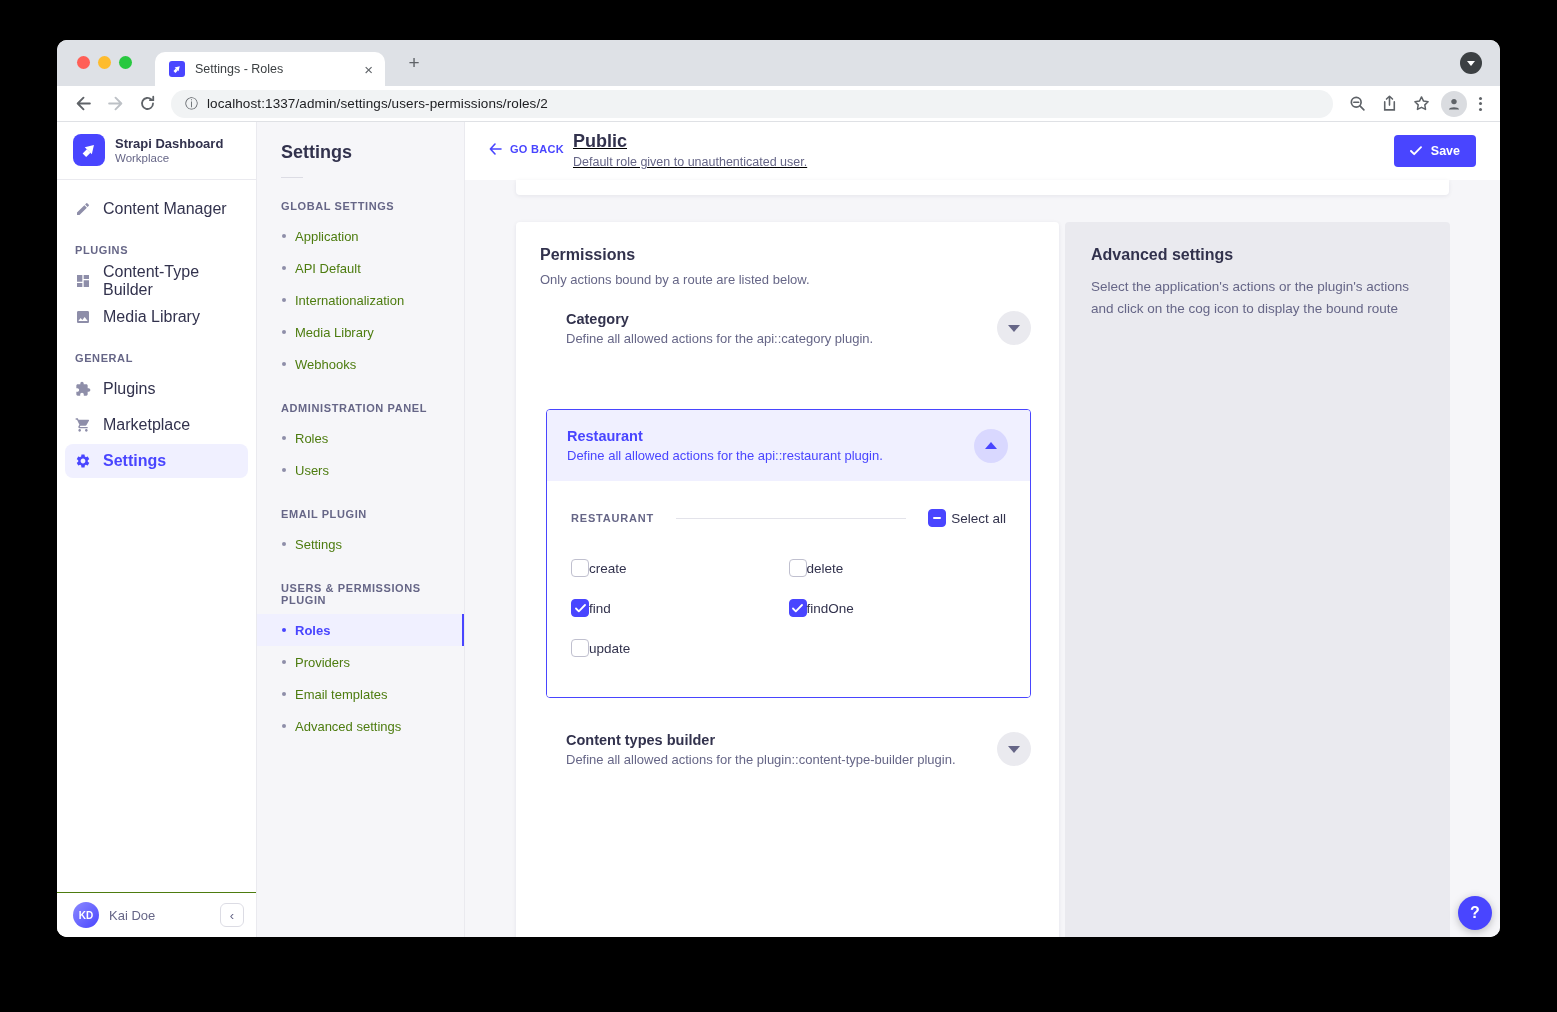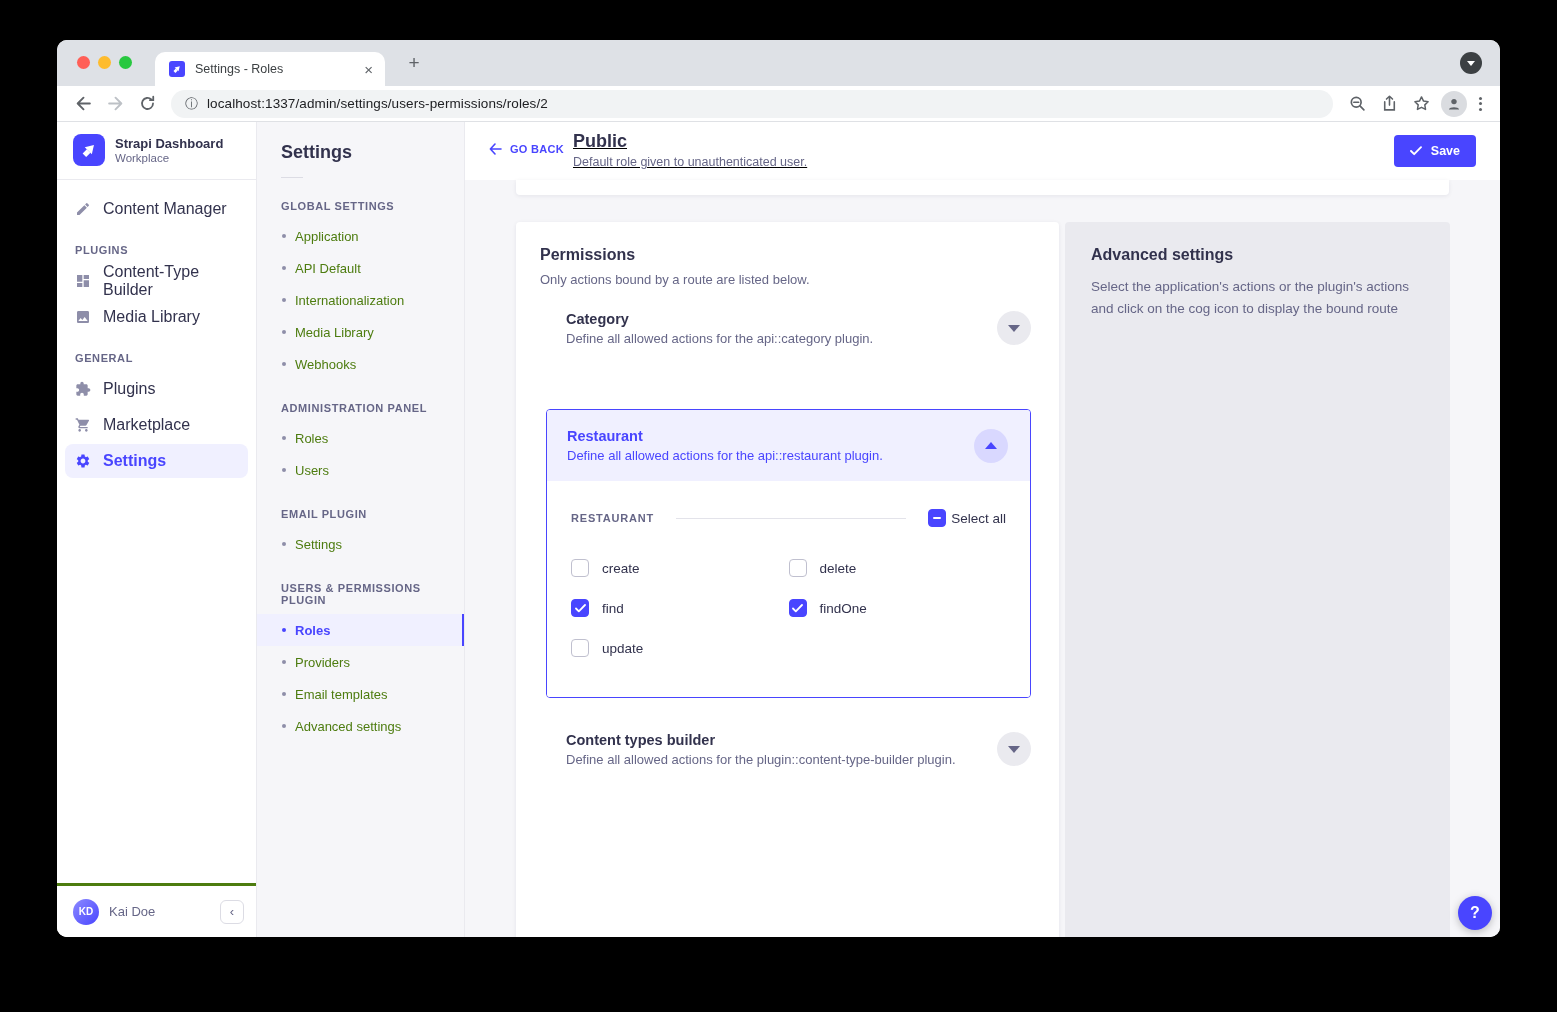--- a/index.html
+++ b/index.html
@@ -45,21 +45,21 @@
   .logo-arrow i { width:0; height:0; border-top:5.5px solid transparent; border-bottom:5.5px solid transparent; border-left:8px solid #fff; }
   .app-name { font-size:13px; font-weight:bold; color:#32324d; line-height:1.25; }
   .workspace { font-size:11.5px; color:#666687; }
   .sb-divider { border-top:1px solid #eaeaef; }
   .sb-nav { padding:10px 0 0; }
   .sb-item { display:flex; align-items:center; gap:12px; height:34px; margin:2px 8px; padding:0 10px; border-radius:8px;
              font-size:16px; font-weight:500; color:#32324d; }
   .sb-item.selected { background:#f0f0ff; color:#4945ff; font-weight:bold; }
   .sb-icon { width:16px; height:16px; display:flex; align-items:center; justify-content:center; }
   .sb-section { padding:16px 18px 6px; font-size:11px; font-weight:bold; letter-spacing:.6px; color:#666687; }
-  .user-row { position:absolute; left:0; right:0; bottom:0; height:54px; border-top:3px solid #4d7c0f;
+  .user-row { position:absolute; left:0; right:0; bottom:0; height:45px; border-top:1px solid #4d7c0f;
               display:flex; align-items:center; gap:10px; padding:0 12px 0 16px; background:#fff; }
   .kd { width:26px; height:26px; border-radius:50%; background:linear-gradient(135deg,#8c8aff,#4945ff);
         color:#fff; font-size:10px; font-weight:bold; display:flex; align-items:center; justify-content:center; }
   .user-name { flex:1; font-size:13px; color:#666687; }
   .collapse-btn { width:24px; height:24px; border:1px solid #dcdce4; border-radius:6px; background:#fff; color:#666687;
                   font-size:13px; display:flex; align-items:center; justify-content:center; }
 
   
   .subnav { width:208px; background:#f6f6f9; border-right:1px solid #eaeaef; flex-shrink:0; }
   .sn-title { padding:20px 24px 0; font-size:18px; font-weight:bold; color:#32324d; }
@@ -106,21 +106,21 @@
   .acc-box { border:1px solid #4945ff; border-radius:4px; margin-bottom:34px; overflow:hidden; }
   .acc-header { background:#f0f0ff; display:flex; justify-content:space-between; align-items:center; padding:18px 22px 18px 20px; }
   .acc-header .acc-title, .acc-header .acc-desc { color:#4945ff; }
   .acc-body { background:#fff; padding:28px 24px 40px; }
   .perm-head { display:flex; align-items:center; }
   .perm-label { font-size:11px; font-weight:bold; letter-spacing:.8px; color:#666687; }
   .mini-divider { flex:1; height:1px; background:#e3e3ea; margin:0 22px; }
   .select-all { display:flex; align-items:center; gap:5px; font-size:13.5px; color:#32324d; }
 
   .perm-grid { margin-top:32px; display:grid; grid-template-columns:1fr 1fr; row-gap:22px; }
-  .perm-cell { display:flex; align-items:center; gap:13px; font-size:13.5px; color:#32324d; }
+  .perm-cell { display:flex; align-items:center; font-size:13.5px; color:#32324d; }
   .checkbox { width:18px; height:18px; border-radius:4px; border:1px solid #c0c0cf; background:#fff;
               display:flex; align-items:center; justify-content:center; flex-shrink:0; }
   .checkbox.checked, .checkbox.indet { background:#4945ff; border-color:#4945ff; }
   .checkbox .minus { width:8px; height:2px; background:#fff; border-radius:1px; }
 
   .help-btn { position:absolute; right:8px; bottom:7px; width:34px; height:34px; border-radius:50%; border:none;
               background:#4945ff; color:#fff; font-size:16px; font-weight:bold; display:flex; align-items:center;
               justify-content:center; box-shadow:0 2px 8px rgba(0,0,0,.25); z-index:5; font-family:inherit; }
 </style>
 </head>

